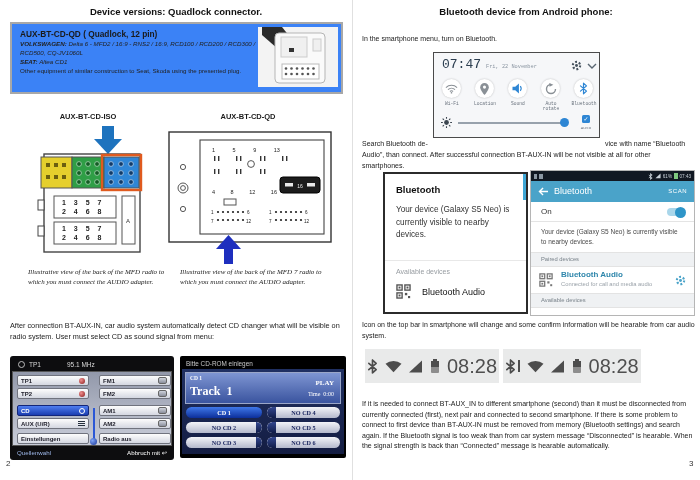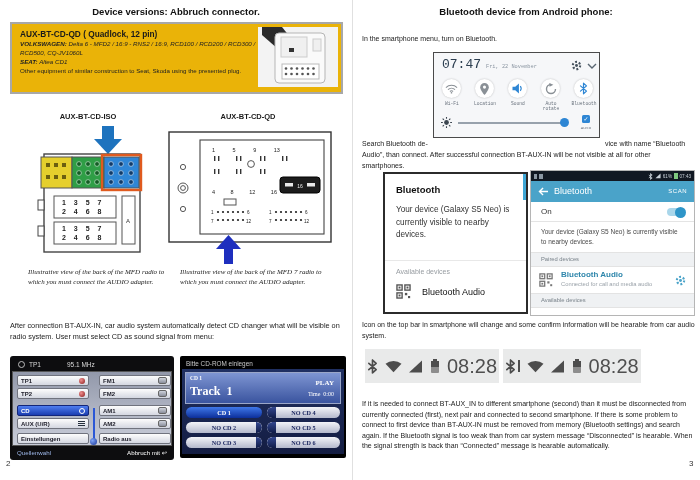--- a/index.html
+++ b/index.html
@@ -7,21 +7,21 @@
   .abs{position:absolute;}
   .ctr{text-align:center;}
   .b{font-weight:700;}
   .doc-title{font-size:9.5px;font-weight:700;color:#111;}
   .body-text{font-size:7px;line-height:1.5;color:#222;}
   .caption{font-family:"Liberation Serif",serif;font-style:italic;font-size:7px;line-height:1.45;color:#222;}
   .pageno{font-size:8px;color:#333;}
   .page-divider{left:352px;top:0;width:1px;height:480px;background:#e0e0e0;}
 
   
-  .dev-box{left:10px;top:22px;width:329px;height:68px;border:2px solid #a8a8a8;background:#eab308;}
+  .dev-box{left:10px;top:22px;width:329px;height:68px;border:2px solid #a8a8a8;background:#3b82f6;}
   .dev-title{font-size:8.3px;font-weight:700;}
   .dev-line{font-size:6.2px;line-height:1.45;color:#222;}
   .ital{font-style:italic;}
   .photo{position:absolute;right:3px;top:3px;width:80px;height:60px;background:#f3f3f3;}
 
   
   .radio1{left:10px;top:356px;width:164px;height:104px;background:#0d0d0f;border-radius:3px;padding:2px;box-sizing:border-box;}
   .r1-head{height:13px;color:#d8d8d8;font-size:6.5px;display:flex;align-items:center;gap:4px;padding:0 6px;}
   .r1-body{position:relative;height:73px;background:linear-gradient(#9298aa,#c9cdd9);border:1px solid #555;}
   .rbtn{position:absolute;height:11px;border:1px solid #70737e;border-radius:2px;background:linear-gradient(#fdfdfd,#d4d7e1);font-size:6px;font-weight:700;color:#1c1c28;display:flex;align-items:center;justify-content:space-between;padding:0 3px;box-sizing:border-box;}
@@ -70,21 +70,21 @@
   .strip .t{font-size:20px;color:#4f4f4f;}
 
   svg{display:block;}
   .pre{white-space:pre;}
 </style>
 </head>
 <body>
 
 <div class="sheet">
 
-  <div class="abs doc-title ctr" style="left:0;top:6px;width:352px;">Device versions: Abbruch connector.</div>
+  <div class="abs doc-title ctr" style="left:0;top:6px;width:352px;">Device versions: Quadlock connector.</div>
 
   <div class="abs dev-box">
     <div style="position:absolute;left:8px;top:5px;width:238px;">
       <div class="dev-title">AUX-BT-CD-QD ( Quadlock, 12 pin)</div>
       <div class="dev-line ital" style="margin-top:1px;">
         <span class="b">VOLKSWAGEN:</span><span> Delta 6 - MFD2 / 16:9 - RNS2 / 16:9, RCD100 / RCD200 / RCD300 /</span>
       </div>
       <div class="dev-line ital">RCD500, CQ-JV1060L</div>
       <div class="dev-line ital">
         <span class="b">SEAT:</span><span> Altea CD1</span>

